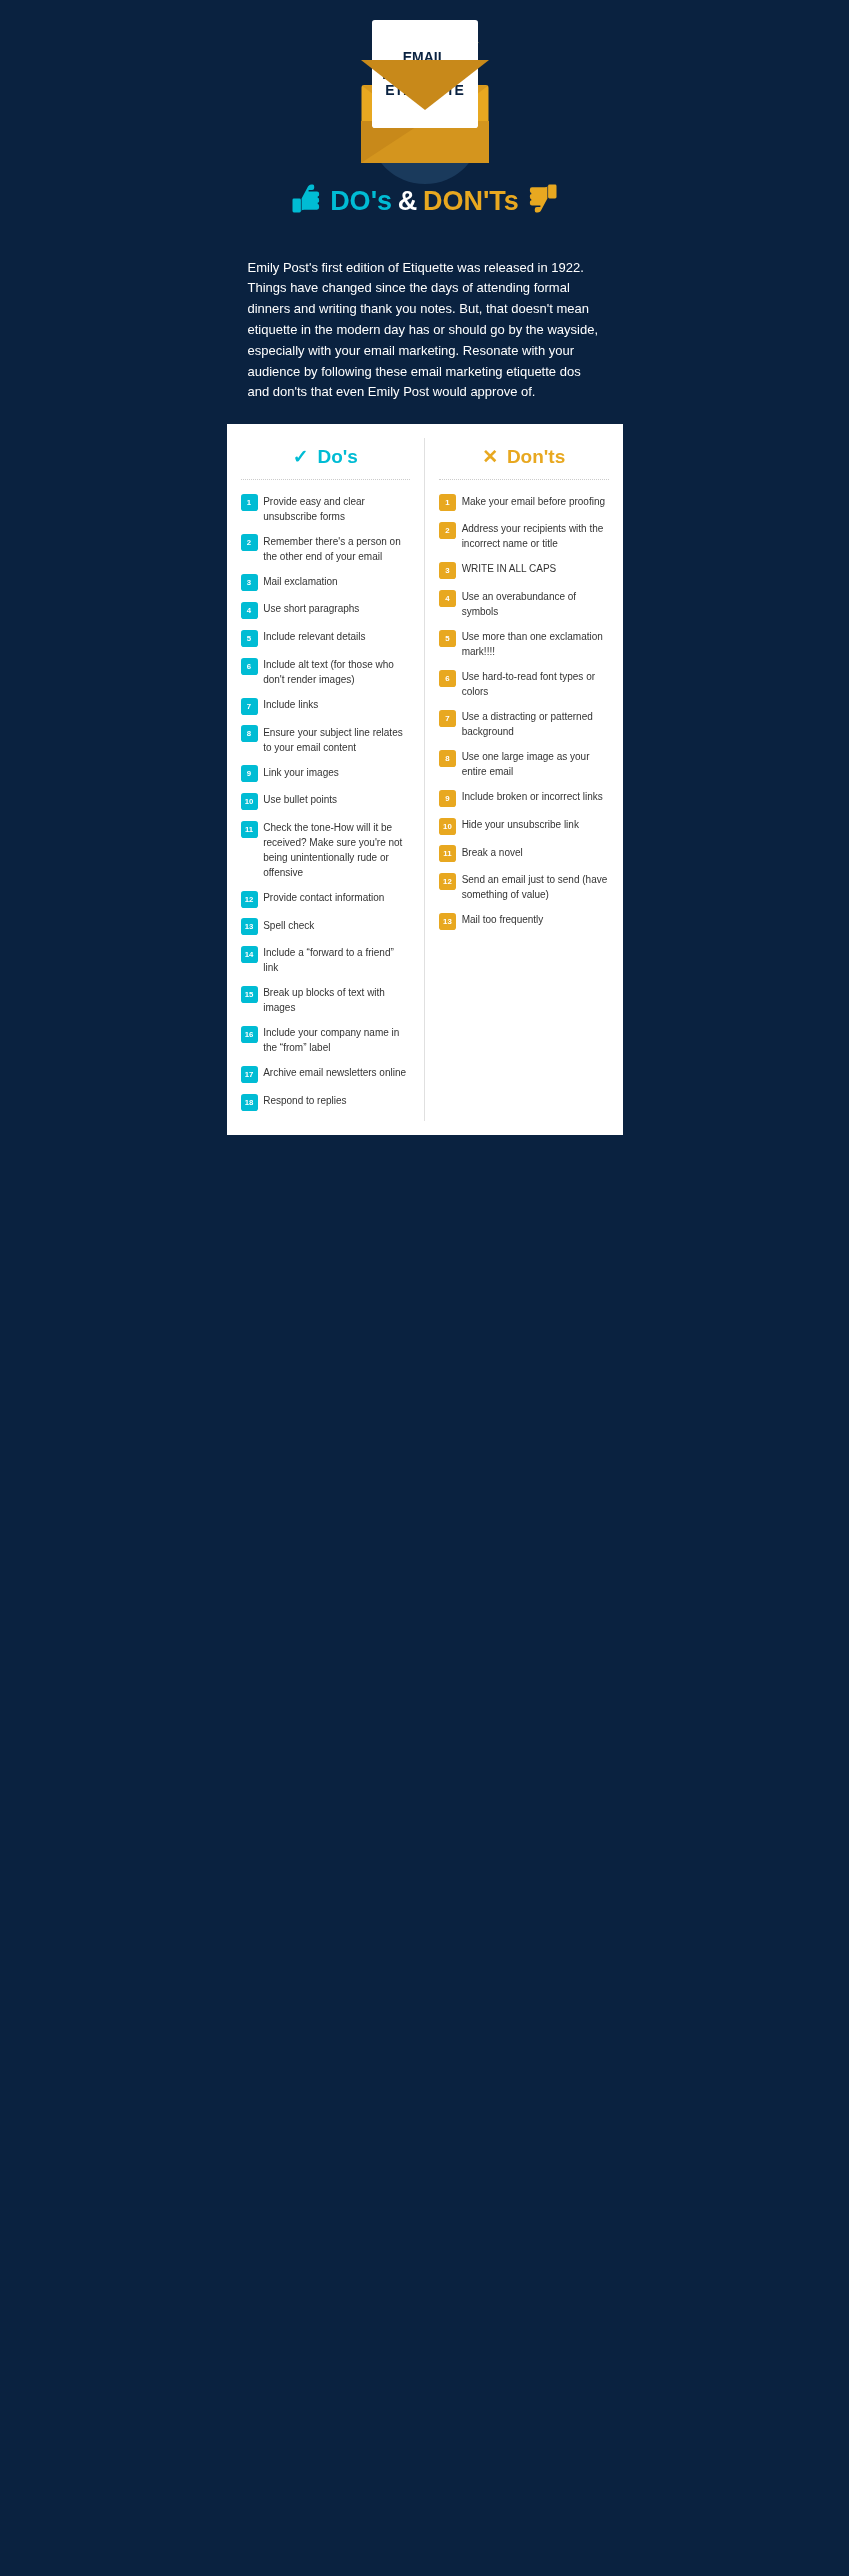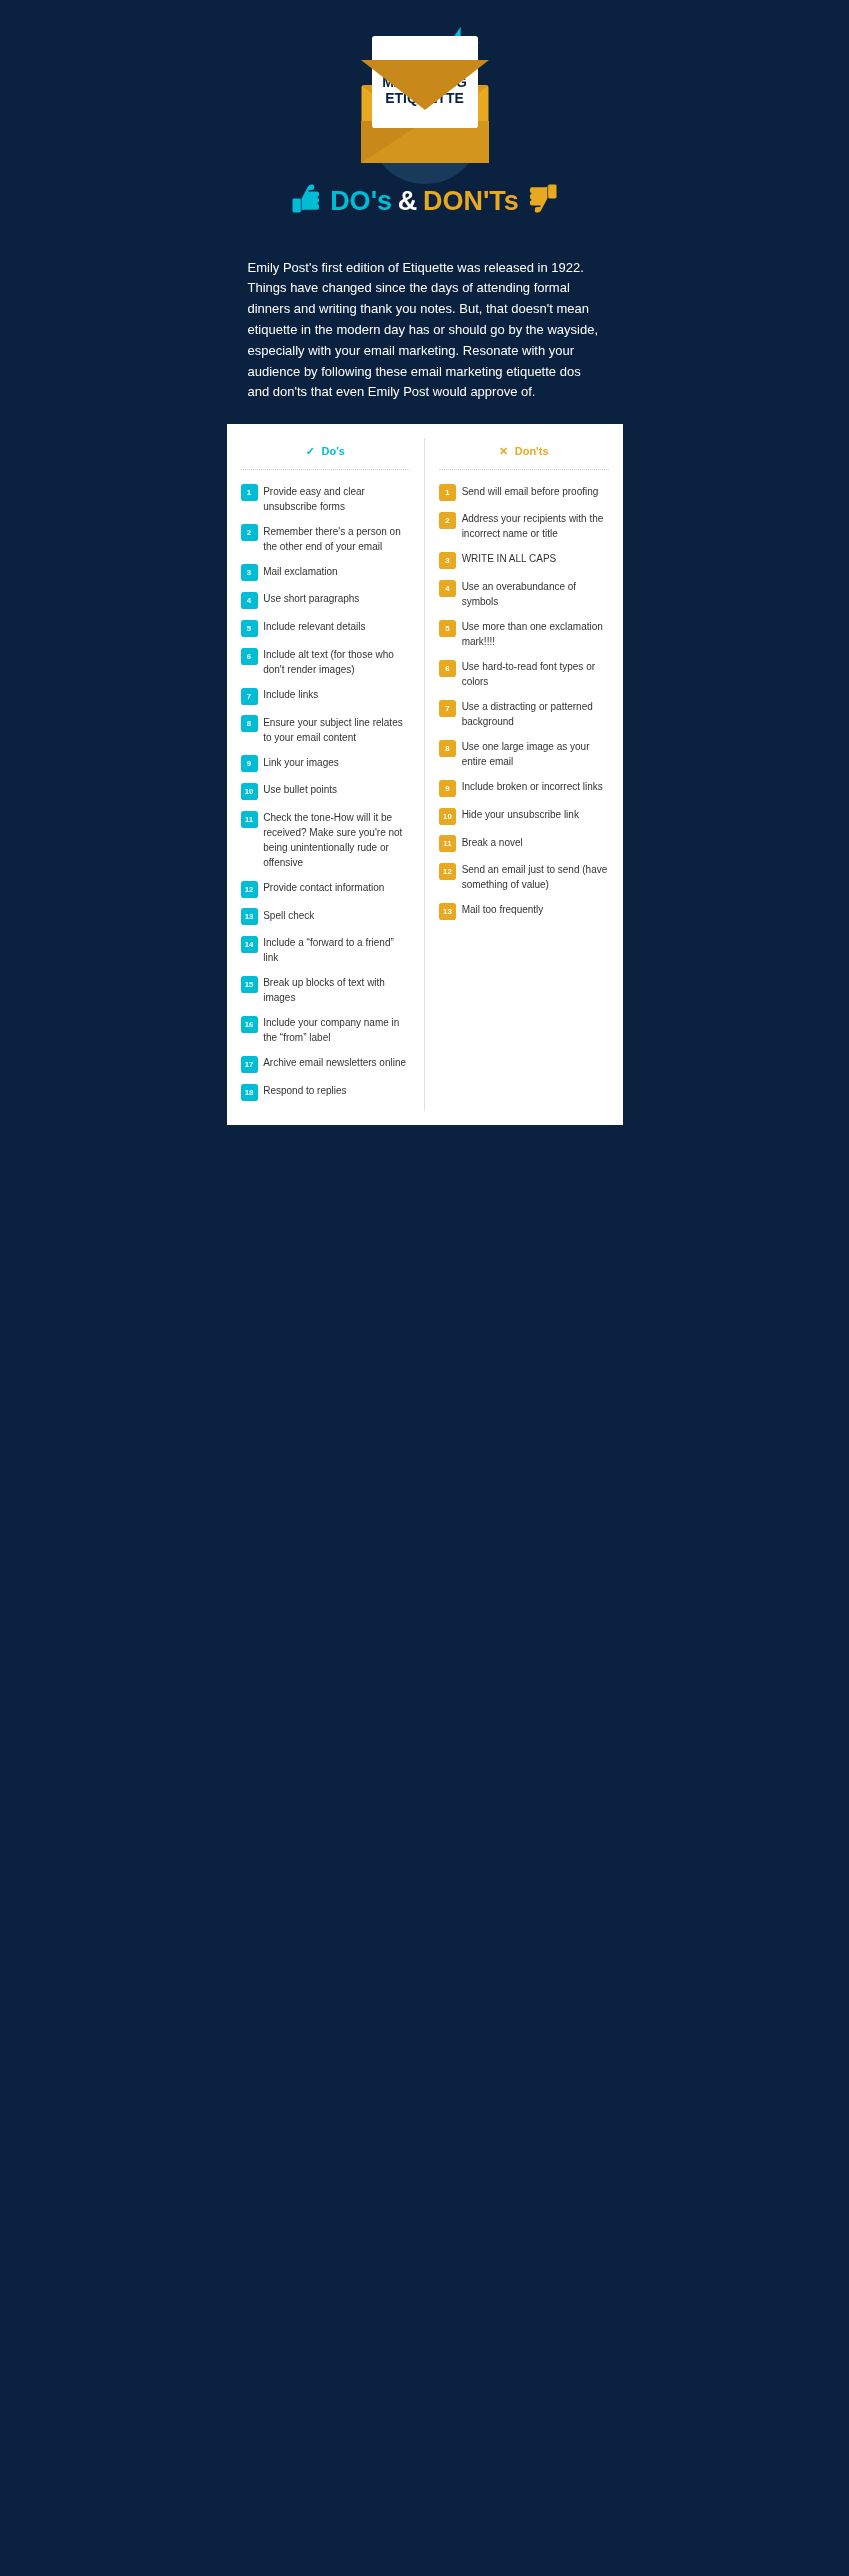--- a/index.html
+++ b/index.html
@@ -49,21 +49,21 @@
       border-top: 50px solid #c8891a;
       z-index: 3;
     }
 
     .envelope-letter {
       position: absolute;
       bottom: 35px;
       left: 50%;
       transform: translateX(-50%);
       width: 106px;
-      height: 92px;
+      height: 108px;
       background: white;
       border-radius: 2.8px;
       z-index: 2;
       display: flex;
       align-items: center;
       justify-content: center;
       padding: 17px;
     }
 
     .envelope-letter-text {
@@ -201,21 +201,21 @@
 
     .column {
       flex: 1;
       background: white;
     }
 
     
     .col-header {
       text-align: center;
       padding: 7px 0 10.6px;
-      font-size: 11px;
+      font-size: 19px;
       font-weight: 900;
       border-bottom: 1.4px dotted #ccc;
       margin-bottom: 14px;
     }
 
     .dos-header {
       color: #00bcd4;
     }
 
     .donts-header {
@@ -420,21 +420,21 @@
     <div class="divider"></div>
 
     <div class="column">
       <div class="col-header donts-header">
         <span class="x-icon">✕</span>
         <span>Don'ts</span>
       </div>
       <div id="donts-list">
           <div class="list-item">
       <span class="item-number donts-number">1</span>
-      <span class="item-text">Send will email before proofing</span>
+      <span class="item-text">Make your email before proofing</span>
     </div>
           <div class="list-item">
       <span class="item-number donts-number">2</span>
       <span class="item-text">Address your recipients with the incorrect name or title</span>
     </div>
           <div class="list-item">
       <span class="item-number donts-number">3</span>
       <span class="item-text">WRITE IN ALL CAPS</span>
     </div>
           <div class="list-item">

